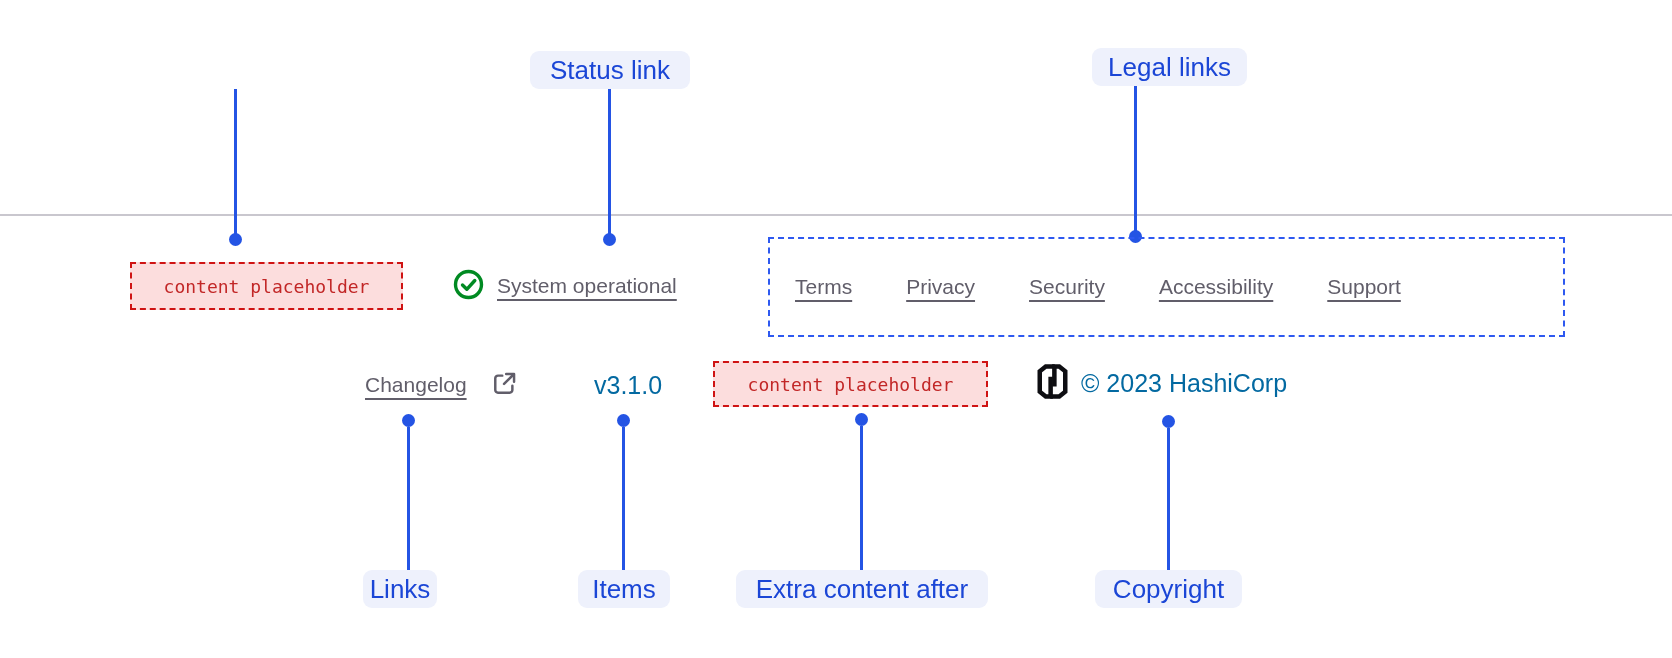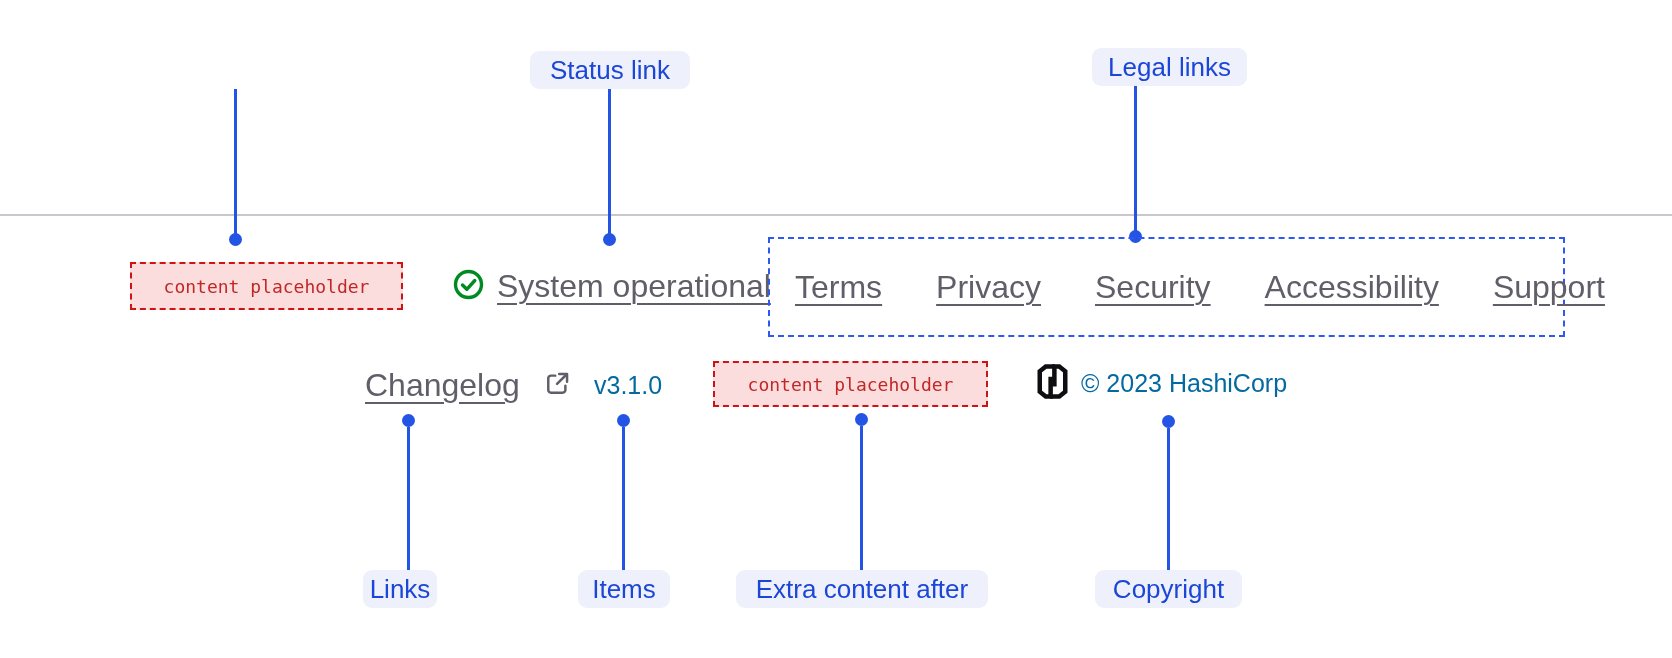--- a/index.html
+++ b/index.html
@@ -45,21 +45,21 @@
   .placeholder{
     position:absolute;background:#fcdddd;border:2px dashed #cf1313;
     color:#c22727;font-family:"DejaVu Sans Mono",monospace;font-size:18px;
     display:flex;align-items:center;justify-content:center;white-space:nowrap;
     box-sizing:border-box;
   }
   .placeholder-before{left:130px;top:262px;width:273px;height:48px;}
   .placeholder-after {left:713px;top:361px;width:275px;height:46px;}
 
   .graylink{
-    color:#615e6a;font-size:32px;text-decoration:underline;
+    color:#615e6a;font-size:21px;text-decoration:underline;
     text-decoration-thickness:2px;text-underline-offset:6px;white-space:nowrap;cursor:pointer;
   }
   .graytext{color:#0369a1;font-size:25px;white-space:nowrap;}
 
   .status-group{position:absolute;left:453px;top:262px;height:48px;display:flex;align-items:center;gap:13px;}
   .legal-box{
     position:absolute;left:768px;top:237px;width:797px;height:100px;box-sizing:border-box;
     border:2px dashed #2e59f0;display:flex;align-items:center;gap:54px;padding:0 0 0 25px;
   }
   .changelog-group{position:absolute;left:365px;top:362px;height:46px;display:flex;align-items:center;gap:24px;}

